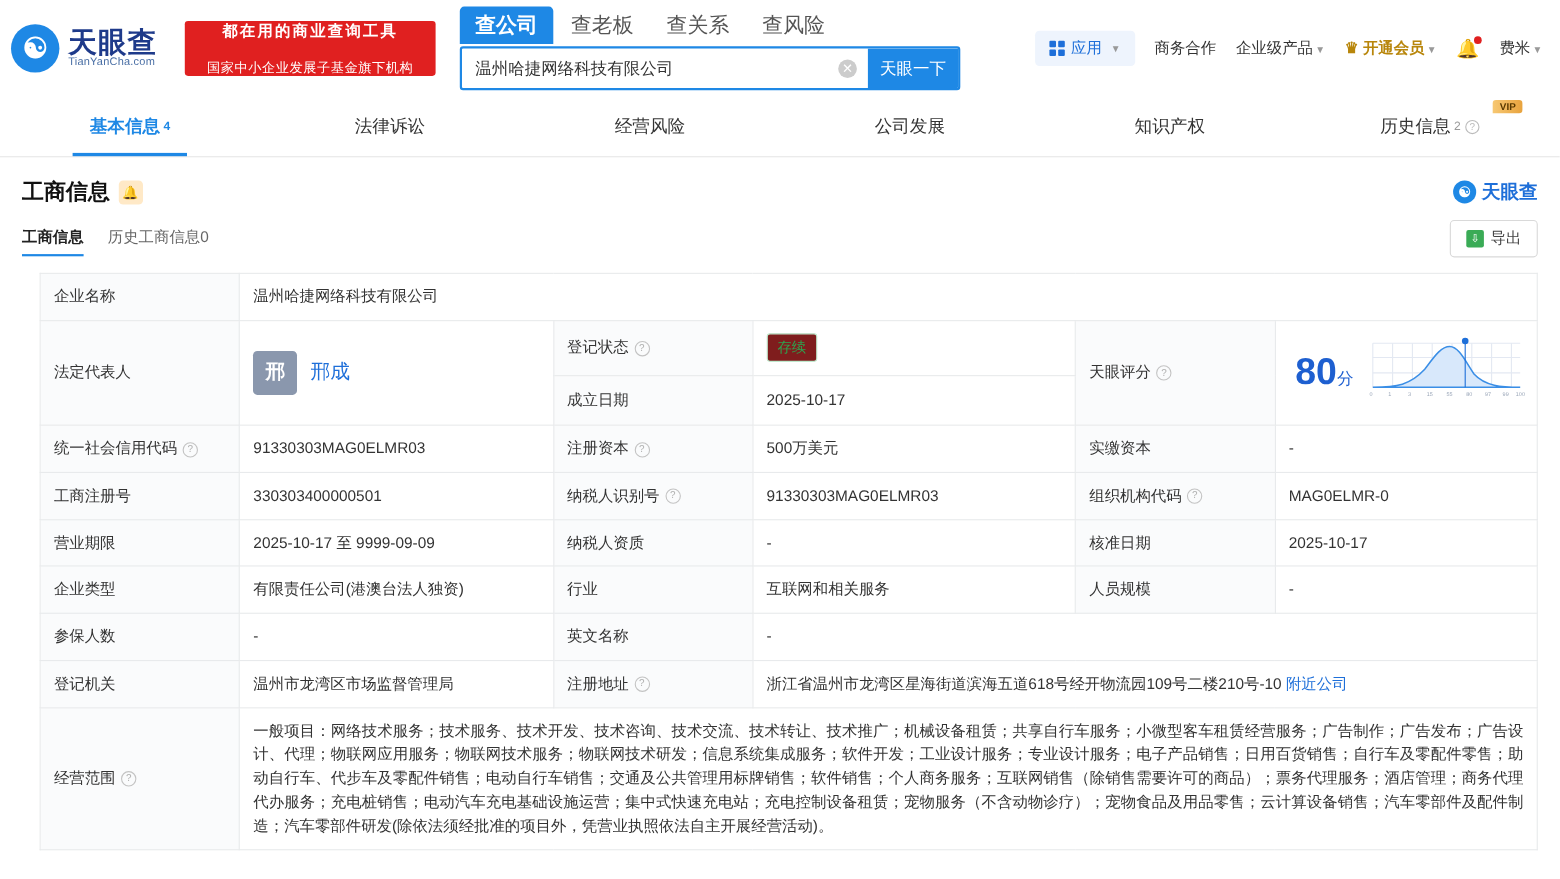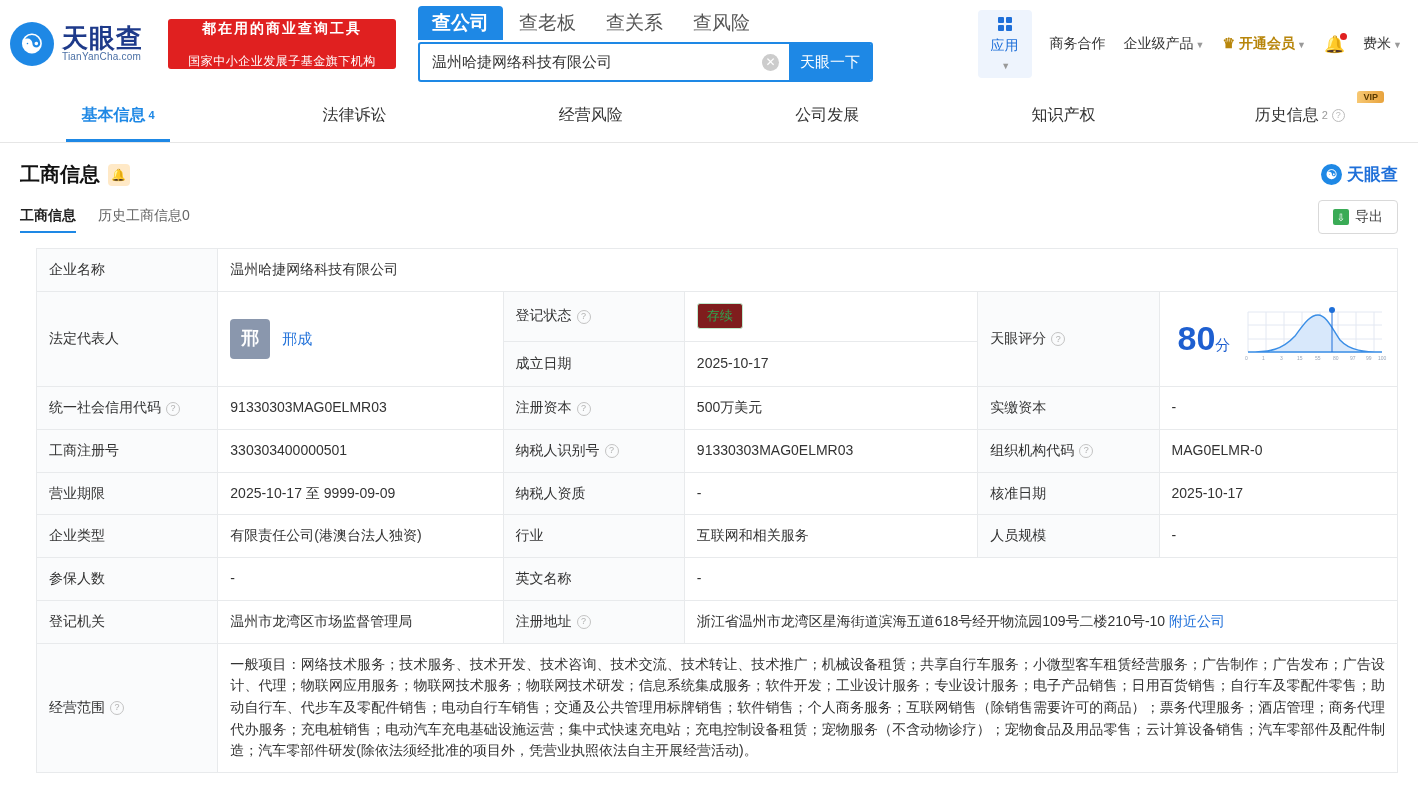--- a/index.html
+++ b/index.html
@@ -83,21 +83,21 @@
 
   .header-right {
     margin-left: auto;
     display: flex; align-items: center; gap: 18px;
     font-size: 14px; color: #333;
   }
   .app-btn {
     display: flex; align-items: center; gap: 6px;
     background: #eef4fd; color: #1e6fd9;
     padding: 7px 13px; border-radius: 4px;
-    font-size: 14px; cursor: pointer; flex-direction: column;
+    font-size: 14px; cursor: pointer;
   }
   .app-grid { display: grid; grid-template-columns: 6px 6px; gap: 2px; }
   .app-grid i { width: 6px; height: 6px; background: #1e6fd9; display: block; border-radius: 1px; }
   .hr-item { cursor: pointer; white-space: nowrap; }
   .vip-item { color: #b8860b; font-weight: bold; }
   .caret { font-size: 9px; color: #999; margin-left: 2px; }
   .bell { position: relative; font-size: 17px; color: #555; cursor: pointer; }
   .bell .dot {
     position: absolute; top: -1px; right: -2px;
     width: 7px; height: 7px; background: #e02020; border-radius: 50%;
@@ -217,21 +217,21 @@
     margin-left: 5px; vertical-align: middle; cursor: pointer;
   }
 
   .legal-cell { display: flex; align-items: center; gap: 12px; }
   .avatar {
     width: 40px; height: 40px; border-radius: 4px;
     background: #8a97ad; color: #fff;
     display: flex; align-items: center; justify-content: center;
     font-size: 18px; font-weight: bold;
   }
-  .legal-name { color: #1e6fd9; font-size: 15px; cursor: pointer; }
+  .legal-name { color: #1e6fd9; font-size: 18px; cursor: pointer; }
 
   .status-pill {
     display: inline-block;
     background: #7f1d1d; color: #2ea44f;
     border: 1px solid #bfe9cd;
     border-radius: 3px;
     padding: 2px 9px; font-size: 13px;
   }
 
   .score-cell { display: flex; align-items: center; gap: 10px; padding: 4px 6px; }

